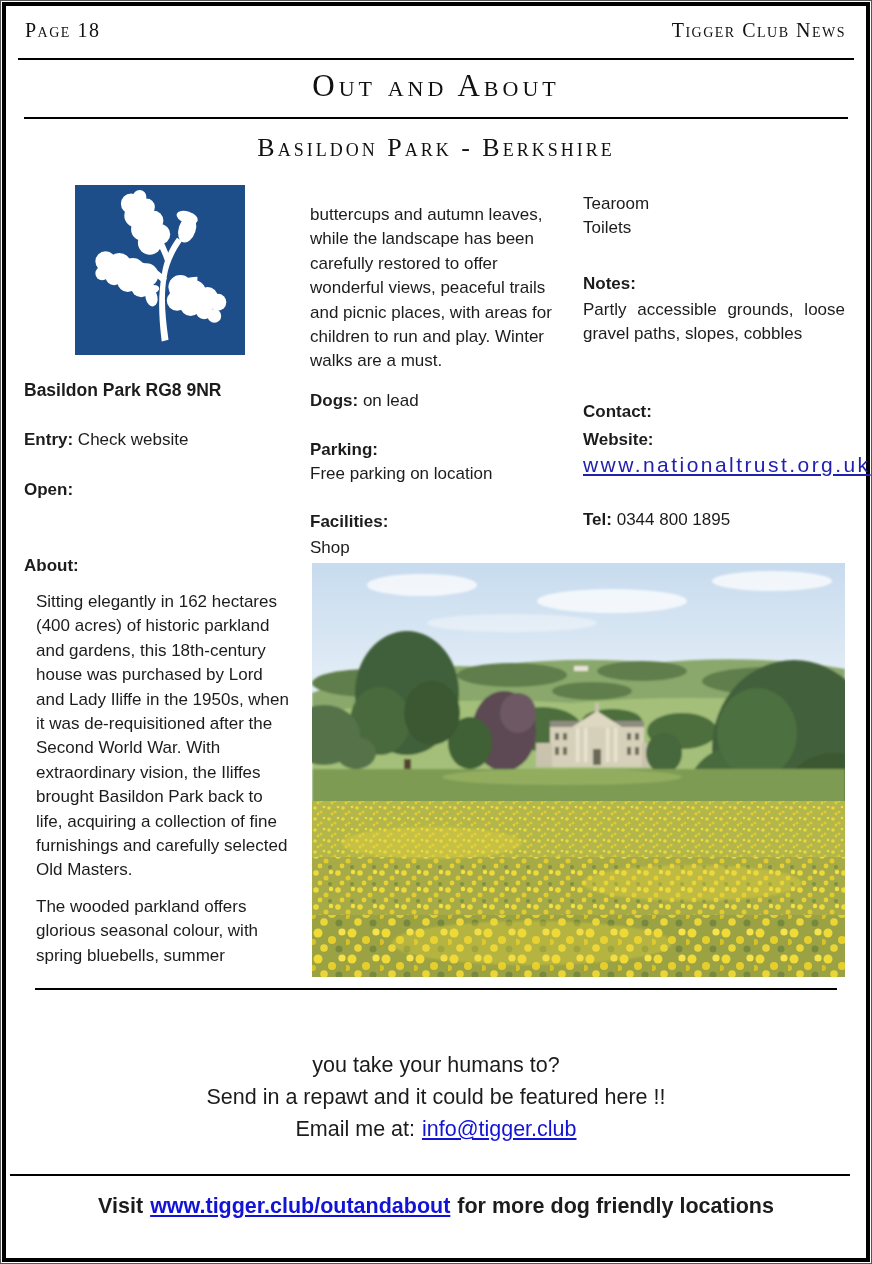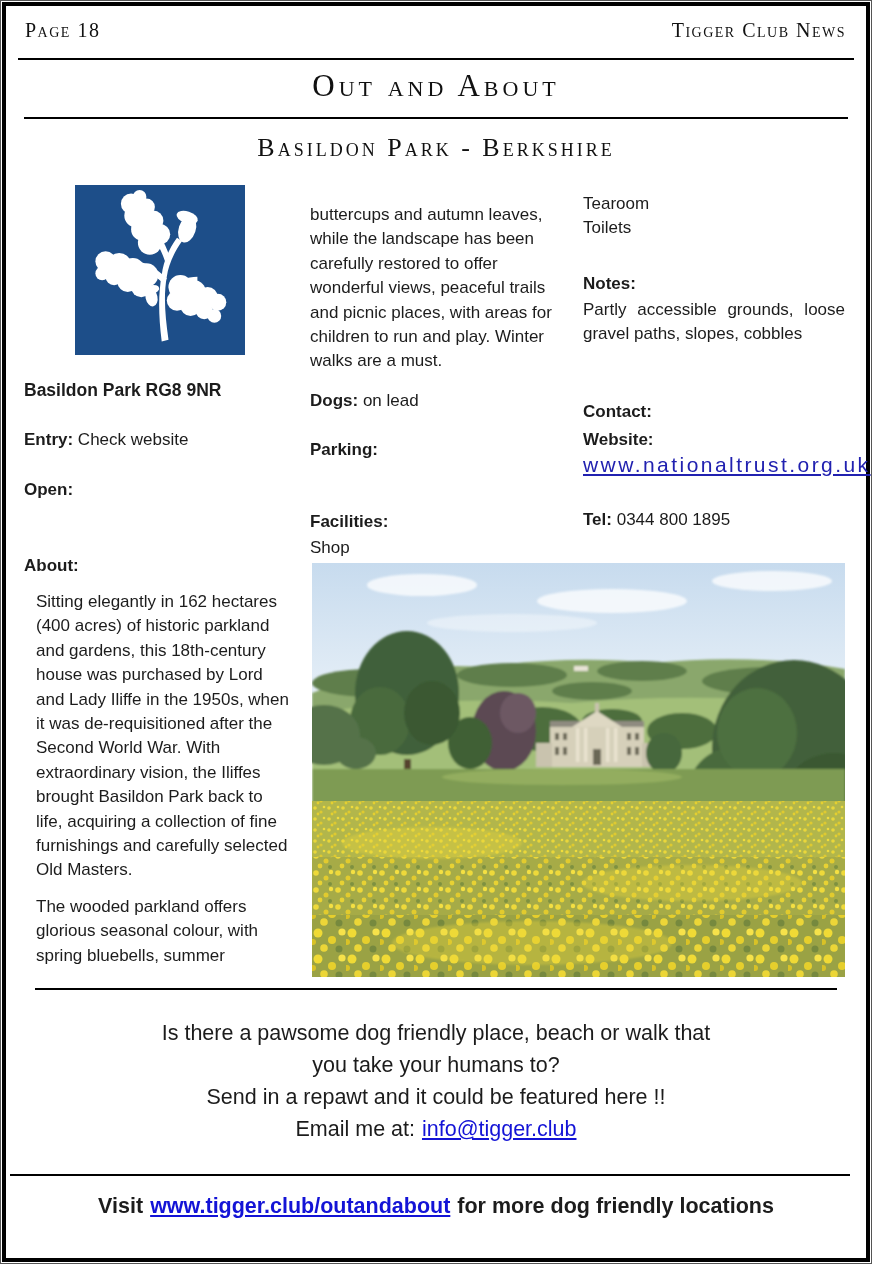--- a/index.html
+++ b/index.html
@@ -121,20 +121,21 @@
   </div>
 
   <div class="abs body-txt" style="left:310px;top:203px;width:254px;">buttercups and autumn leaves, while the landscape has been carefully restored to offer wonderful views, peaceful trails and picnic places, with areas for children to run and play. Winter walks are a must.</div>
 
   <div class="abs body-txt" style="left:310px;top:389px;">
     <span class="lbl">Dogs:</span>
     <span>on lead</span>
   </div>
 
   <div class="abs body-txt lbl" style="left:310px;top:438px;">Parking:</div>
+  <div class="abs body-txt" style="left:310px;top:462px;">Free parking on location</div>
 
   <div class="abs body-txt lbl" style="left:310px;top:510px;">Facilities:</div>
   <div class="abs body-txt" style="left:310px;top:536px;">Shop</div>
 
   <div class="abs body-txt" style="left:583px;top:192px;">Tearoom</div>
   <div class="abs body-txt" style="left:583px;top:216px;">Toilets</div>
 
   <div class="abs body-txt lbl" style="left:583px;top:272px;">Notes:</div>
   <div class="abs body-txt just" style="left:583px;top:298px;width:262px;">Partly accessible grounds, loose gravel paths, slopes, cobbles</div>
 
@@ -275,21 +276,20 @@
       <g fill="#ecd83b" opacity="0.35" filter="url(#soft)">
         <ellipse cx="120" cy="280" rx="90" ry="16"></ellipse>
           <ellipse cx="380" cy="320" rx="110" ry="18"></ellipse>
         <ellipse cx="220" cy="380" rx="140" ry="22"></ellipse>
       </g>
     </svg>
   </div>
 
   <div class="rule" style="left:35px;top:988px;width:802px;height:1.5px;"></div>
 
-  <div class="abs footer-line" style="top:1018px;">Is there a pawsome dog friendly place, beach or walk that</div>
   <div class="abs footer-line" style="top:1050px;">you take your humans to?</div>
   <div class="abs footer-line" style="top:1082px;">Send in a repawt and it could be featured here !!</div>
   <div class="abs footer-line" style="top:1114px;">
     <span>Email me at:</span><a class="blue-link ml">info@tigger.club</a>
   </div>
 
   <div class="rule" style="left:10px;top:1174px;width:840px;"></div>
 
   <div class="abs visit-line" style="top:1194px;">
     <span>Visit</span><a class="blue-link mx">www.tigger.club/outandabout</a><span>for more dog friendly locations</span>

